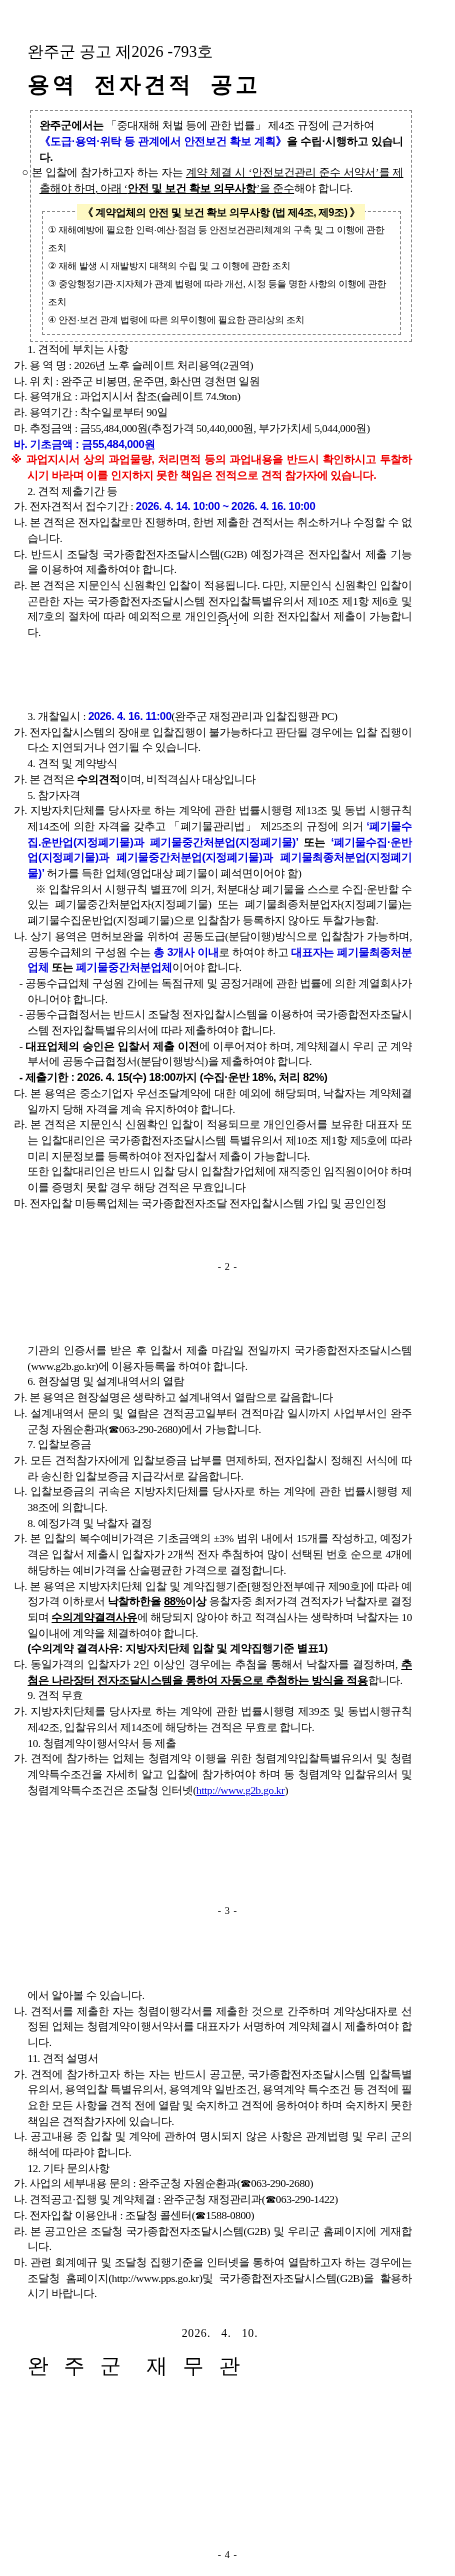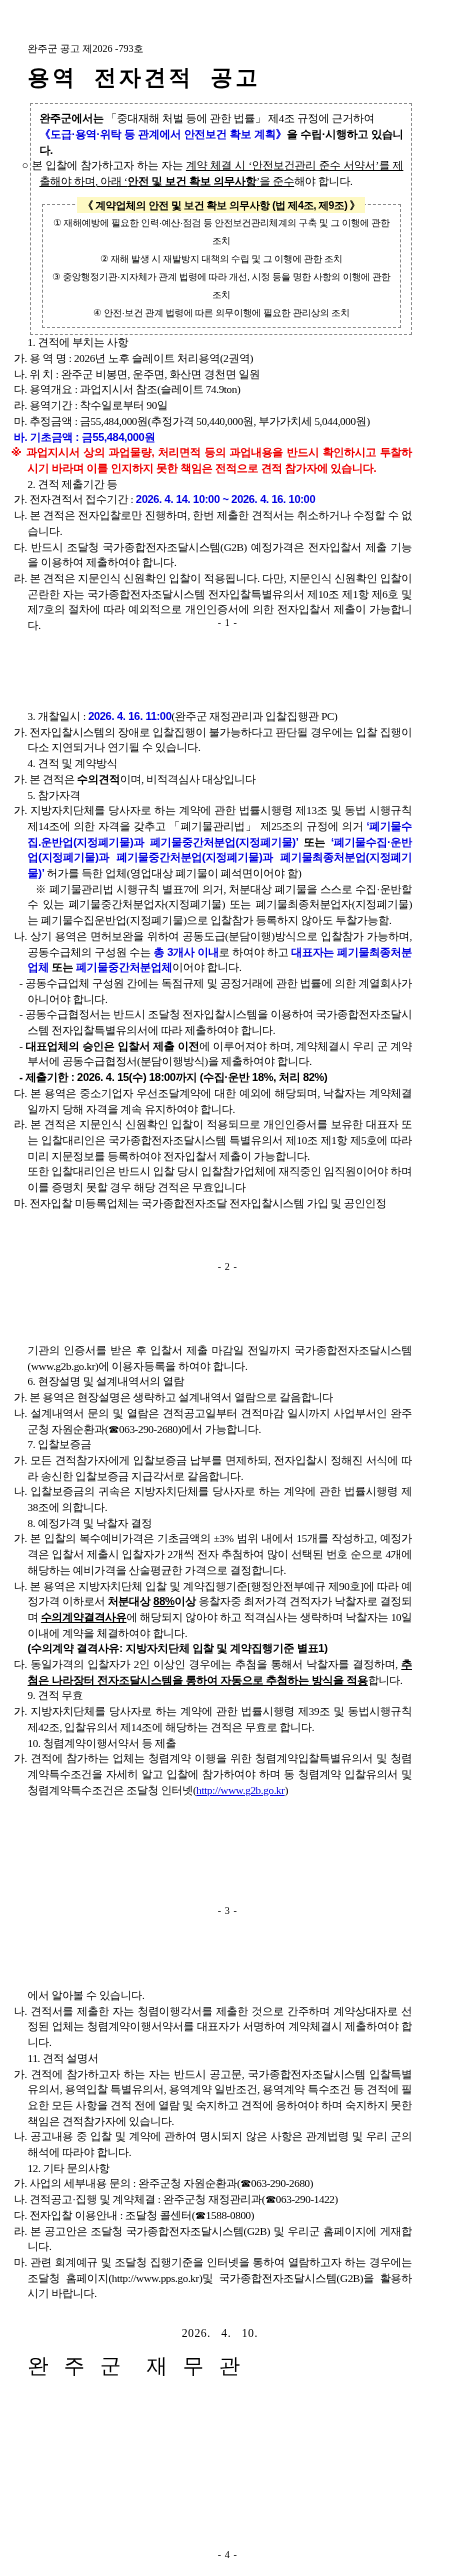--- a/index.html
+++ b/index.html
@@ -22,35 +22,35 @@
 
   .b{font-weight:normal;}
   .sb{font-weight:bold;font-family:"Liberation Sans","DejaVu Sans",sans-serif;}
   .bb{font-weight:bold;color:var(--blue);
       font-family:"Liberation Sans","DejaVu Sans",sans-serif;}
   .u{text-decoration:underline;}
   .ub{font-weight:bold;text-decoration:underline;
       font-family:"Liberation Sans","DejaVu Sans",sans-serif;}
   .link{color:var(--blue);text-decoration:underline;}
 
-  .doc-no{font-size:10px;margin:0;letter-spacing:0;}
+  .doc-no{font-size:16px;margin:0;letter-spacing:0;}
   .title{font-size:22px;font-weight:bold;text-align:left;margin:6.6px 0 0 0;
          letter-spacing:2.8px;word-spacing:8.8px;}
 
   .notice-box{border:0.6px dashed var(--border);margin:10px 0 0 2px;
               padding:7.7px 7.7px 6.6px 8.8px;}
   .boxp{font-size:11px;line-height:20px;letter-spacing:-0.4px;}
   .hang{margin-left:17.6px;text-indent:-17.6px;}
   .inner-box{border:0.6px dashed var(--border);margin:14.3px 2.2px 0 2.2px;
              padding:0 5.5px 4.4px 5.5px;}
   .ib-title{display:table;margin:-8.3px auto 1.1px auto;background:#fef9c3;
             padding:0 5.5px;font-weight:bold;font-size:10.5px;line-height:16.5px;
             font-family:"Liberation Sans","DejaVu Sans",sans-serif;
             letter-spacing:-0.4px;white-space:nowrap;}
-  p.ib{margin:0;font-size:9.4px;line-height:18px;text-align:center;
+  p.ib{margin:0;font-size:9.4px;line-height:18px;text-align:left;
        font-family:"Liberation Sans","DejaVu Sans",sans-serif;
        letter-spacing:-0.3px;}
 
   .date-line{text-align:center;font-size:11.6px;margin-top:25px;
              white-space:pre;letter-spacing:0.6px;}
   .sig{text-align:left;font-size:21px;font-weight:normal;margin-top:2px;
        white-space:pre;letter-spacing:5px;}
   .footer{position:absolute;left:0;right:0;bottom:16.5px;text-align:center;
           font-size:10px;letter-spacing:0.6px;}
 </style>
@@ -102,21 +102,21 @@
 
   <div class="page">
     <div class="inner" style="padding-top:65px;">
       <div>
           <p class="p"><span class="b">3. 개찰일시 : </span><span class="bb">2026. 4. 16. 11:00</span><span>(완주군 재정관리과 입찰집행관 PC)</span></p>
           <p class="p it"><span>가. 전자입찰시스템의 장애로 입찰집행이 불가능하다고 판단될 경우에는 입찰 집행이 다소 지연되거나 연기될 수 있습니다.</span></p>
           <p class="p h"><span class="b">4. 견적 및 계약방식</span></p>
           <p class="p it"><span>가. 본 견적은 </span><span class="sb">수의견적</span><span>이며, 비적격심사 대상입니다</span></p>
           <p class="p h"><span class="b">5. 참가자격</span></p>
           <p class="p it"><span>가. 지방자치단체를 당사자로 하는 계약에 관한 법률시행령 제13조 및 동법 시행규칙 제14조에 의한 자격을 갖추고 「폐기물관리법」 제25조의 규정에 의거 </span><span class="bb">‘폐기물수집.운반업(지정폐기물)과 폐기물중간처분업(지정폐기물)’</span><span class="sb"> 또는 </span><span class="bb">‘폐기물수집·운반업(지정폐기물)과 폐기물중간처분업(지정폐기물)과 폐기물최종처분업(지정폐기물)’</span><span> 허가를 득한 업체(영업대상 폐기물이 폐석면이어야 함)</span></p>
-          <p class="p note"><span>※  폐기물관리법 시행규칙 별표7에 의거, 처분대상 폐기물을 스스로 수집·운반할 수 있는 폐기물중간처분업자(지정폐기물) 또는 폐기물최종처분업자(지정폐기물)는 폐기물수집운반업(지정폐기물)으로 입찰참가 등록하지 않아도 투찰가능함.</span></p>
+          <p class="p note"><span>※  입찰유의서 시행규칙 별표7에 의거, 처분대상 폐기물을 스스로 수집·운반할 수 있는 폐기물중간처분업자(지정폐기물) 또는 폐기물최종처분업자(지정폐기물)는 폐기물수집운반업(지정폐기물)으로 입찰참가 등록하지 않아도 투찰가능함.</span></p>
           <p class="p it"><span>나. 상기 용역은 면허보완을 위하여 공동도급(분담이행)방식으로 입찰참가 가능하며, 공동수급체의 구성원 수는 </span><span class="bb">총 3개사 이내</span><span>로 하여야 하고 </span><span class="bb">대표자는 폐기물최종처분업체</span><span class="sb"> 또는 </span><span class="bb">폐기물중간처분업체</span><span>이어야 합니다.</span></p>
           <p class="p sub"><span>- 공동수급업체 구성원 간에는 독점규제 및 공정거래에 관한 법률에 의한 계열회사가 아니어야 합니다.</span></p>
           <p class="p sub"><span>- 공동수급협정서는 반드시 조달청 전자입찰시스템을 이용하여 국가종합전자조달시스템 전자입찰특별유의서에 따라 제출하여야 합니다.</span></p>
           <p class="p sub"><span>- </span><span class="sb">대표업체의 승인은 입찰서 제출 이전</span><span>에 이루어져야 하며, 계약체결시 우리 군 계약부서에 공동수급협정서(분담이행방식)을 제출하여야 합니다.</span></p>
           <p class="p sub"><span class="sb">- 제출기한 : 2026. 4. 15(수) 18:00까지  (수집·운반 18%, 처리 82%)</span></p>
           <p class="p it"><span>다. 본 용역은 중소기업자 우선조달계약에 대한 예외에 해당되며, 낙찰자는 계약체결일까지 당해 자격을 계속 유지하여야 합니다.</span></p>
           <p class="p it"><span>라. 본 견적은 지문인식 신원확인 입찰이 적용되므로 개인인증서를 보유한 대표자 또는 입찰대리인은 국가종합전자조달시스템 특별유의서 제10조 제1항 제5호에 따라 미리 지문정보를 등록하여야 전자입찰서 제출이 가능합니다.</span></p>
           <p class="p cont"><span>또한 입찰대리인은 반드시 입찰 당시 입찰참가업체에 재직중인 임직원이어야 하며 이를 증명치 못할 경우 해당 견적은 무효입니다</span></p>
           <p class="p it"><span>마. 전자입찰 미등록업체는 국가종합전자조달 전자입찰시스템 가입 및 공인인정</span></p>
         </div>
@@ -129,21 +129,21 @@
       <div>
           <p class="p cont"><span>기관의 인증서를 받은 후 입찰서 제출 마감일 전일까지 국가종합전자조달시스템(www.g2b.go.kr)에 이용자등록을 하여야 합니다.</span></p>
           <p class="p h"><span class="b">6. 현장설명 및 설계내역서의 열람</span></p>
           <p class="p it"><span>가. 본 용역은 현장설명은 생략하고 설계내역서 열람으로 갈음합니다</span></p>
           <p class="p it"><span>나. 설계내역서 문의 및 열람은 견적공고일부터 견적마감 일시까지 사업부서인 완주군청 자원순환과(☎063-290-2680)에서 가능합니다.</span></p>
           <p class="p h"><span class="b">7. 입찰보증금</span></p>
           <p class="p it"><span>가. 모든 견적참가자에게 입찰보증금 납부를 면제하되, 전자입찰시 정해진 서식에 따라 송신한 입찰보증금 지급각서로 갈음합니다.</span></p>
           <p class="p it"><span>나. 입찰보증금의 귀속은 지방자치단체를 당사자로 하는 계약에 관한 법률시행령 제38조에 의합니다.</span></p>
           <p class="p h"><span class="b">8. 예정가격 및 낙찰자 결정</span></p>
           <p class="p it"><span>가. 본 입찰의 복수예비가격은 기초금액의 ±3% 범위 내에서 15개를 작성하고, 예정가격은 입찰서 제출시 입찰자가 2개씩 전자 추첨하여 많이 선택된 번호 순으로 4개에 해당하는 예비가격을 산술평균한 가격으로 결정합니다.</span></p>
-          <p class="p it"><span>나. 본 용역은 지방자치단체 입찰 및 계약집행기준[행정안전부예규 제90호]에 따라 예정가격 이하로서 </span><span class="sb">처분대상 </span><span class="ub">88%</span><span class="sb">이상</span><span> 응찰자중 최저가격 견적자가 낙찰자로 결정되며 </span><span class="ub">수의계약결격사유</span><span>에 해당되지 않아야 하고 적격심사는 생략하며 낙찰자는 10일이내에 계약을 체결하여야 합니다.</span></p>
+          <p class="p it"><span>나. 본 용역은 지방자치단체 입찰 및 계약집행기준[행정안전부예규 제90호]에 따라 예정가격 이하로서 </span><span class="sb">낙찰하한율 </span><span class="ub">88%</span><span class="sb">이상</span><span> 응찰자중 최저가격 견적자가 낙찰자로 결정되며 </span><span class="ub">수의계약결격사유</span><span>에 해당되지 않아야 하고 적격심사는 생략하며 낙찰자는 10일이내에 계약을 체결하여야 합니다.</span></p>
           <p class="p paren"><span class="sb">(수의계약 결격사유: 지방자치단체 입찰 및 계약집행기준 별표1)</span></p>
           <p class="p it"><span>다. 동일가격의 입찰자가 2인 이상인 경우에는 추첨을 통해서 낙찰자를 결정하며, </span><span class="ub">추첨은 나라장터 전자조달시스템을 통하여 자동으로 추첨하는 방식을 적용</span><span>합니다.</span></p>
           <p class="p h"><span class="b">9. 견적 무효</span></p>
           <p class="p it"><span>가. 지방자치단체를 당사자로 하는 계약에 관한 법률시행령 제39조 및 동법시행규칙 제42조, 입찰유의서 제14조에 해당하는 견적은 무효로 합니다.</span></p>
           <p class="p hg"><span class="b">10. 청렴계약이행서약서 등 제출</span></p>
           <p class="p it"><span>가. 견적에 참가하는 업체는 청렴계약 이행을 위한 청렴계약입찰특별유의서 및 청렴계약특수조건을 자세히 알고 입찰에 참가하여야 하며 동 청렴계약 입찰유의서 및 청렴계약특수조건은 조달청 인터넷(</span><span class="link">http://www.g2b.go.kr</span><span>)</span></p>
         </div>
     </div>
     <div class="footer">- 3 -</div>
   </div>

